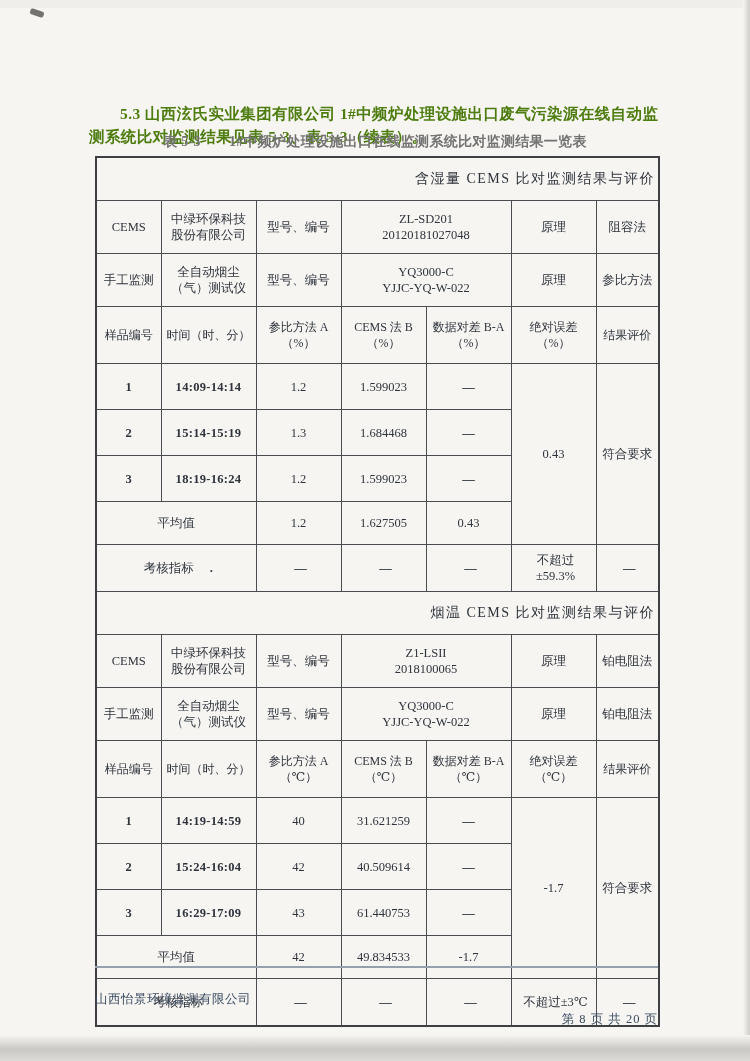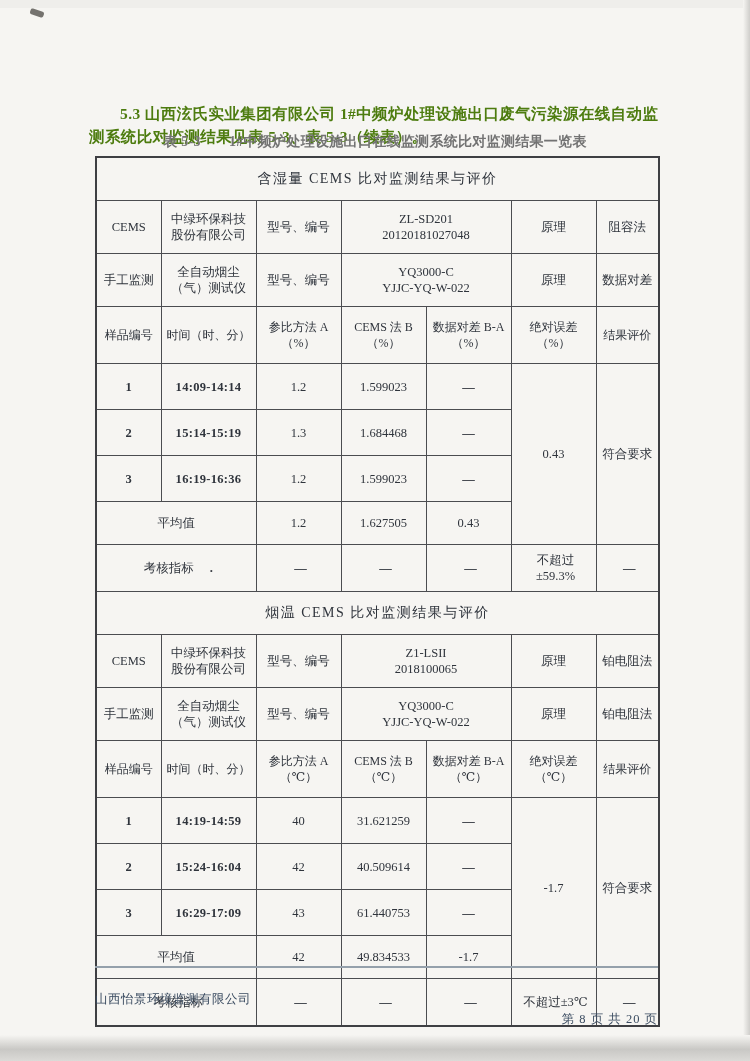--- a/index.html
+++ b/index.html
@@ -35,21 +35,21 @@
     border:2px solid #3e3f43;
   }
   table.report td{
     border:1px solid #4b4c50;
     text-align:center;vertical-align:middle;
     font-size:12.5px;line-height:16px;
     padding:2px 3px;color:#2f343c;
     overflow:hidden;
   }
   .pre{white-space:pre-line;}
-  tr.r-title td{height:38px;font-size:14px;font-weight:500;letter-spacing:1.5px;}
+  tr.r-title td{height:38px;font-size:14px;font-weight:500;letter-spacing:1.5px;text-align:right;}
   tr.r-equip td{height:48px;}
   tr.r-head  td{height:52px;font-size:12px;}
   tr.r-data  td{height:41px;}
   tr.r-avg   td{height:38px;}
   tr.r-assess td{height:42px;padding-left:7px;}
   td.b, .b{font-weight:bold;letter-spacing:.3px;}
   .dash{font-weight:bold;}
   .dot{margin-left:16px;font-weight:bold;color:#3a3e45;}
 
   .footer{position:absolute;left:95px;top:966px;width:563px;
@@ -99,21 +99,21 @@
       <td>阻容法</td>
     </tr>
     <tr class="r-equip">
       <td>手工监测</td>
       <td class="pre">全自动烟尘
 （气）测试仪</td>
       <td>型号、编号</td>
       <td colspan="2" class="pre">YQ3000-C
 YJJC-YQ-W-022</td>
       <td>原理</td>
-      <td>数据对差</td>
+      <td>参比方法</td>
     </tr>
     <tr class="r-head">
       <td>样品编号</td>
       <td>时间（时、分）</td>
       <td class="pre">参比方法 A
 （%）</td>
       <td class="pre">CEMS 法 B
 （%）</td>
       <td class="pre">数据对差 B-A
 （%）</td>
@@ -132,21 +132,21 @@
     </tr>
     <tr class="r-data">
       <td class="b">2</td>
       <td class="b">15:14-15:19</td>
       <td>1.3</td>
       <td>1.684468</td>
       <td class="dash">—</td>
     </tr>
     <tr class="r-data">
       <td class="b">3</td>
-      <td class="b">16:19-16:36</td>
+      <td class="b">18:19-16:24</td>
       <td>1.2</td>
       <td>1.599023</td>
       <td class="dash">—</td>
     </tr>
     <tr class="r-avg">
       <td colspan="2">平均值</td>
       <td>1.2</td>
       <td>1.627505</td>
       <td>0.43</td>
     </tr>

